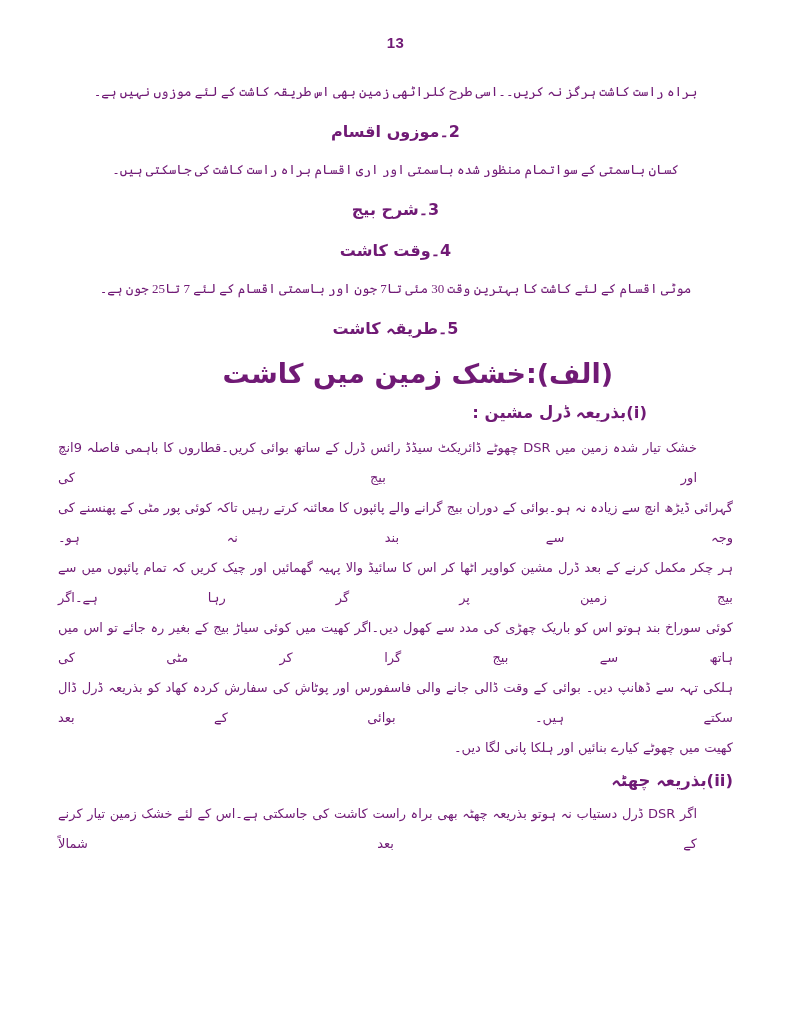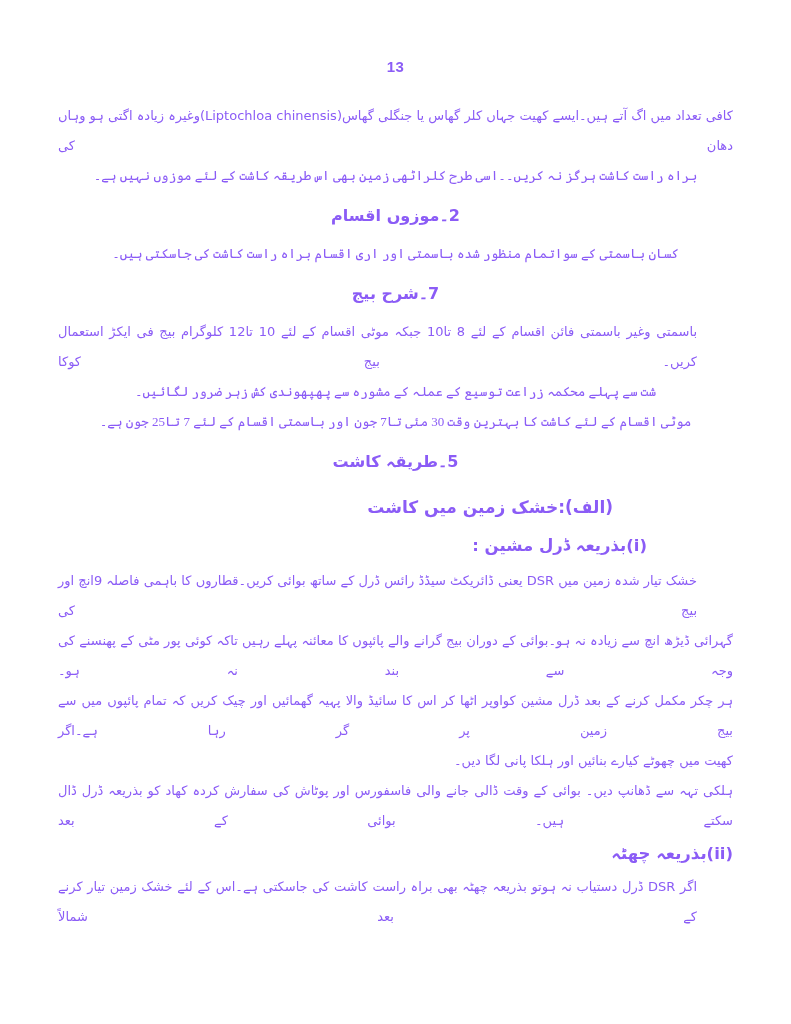--- a/index.html
+++ b/index.html
@@ -7,23 +7,23 @@
     padding: 0;
     background: #ffffff;
   }
   .page {
     position: relative;
     width: 791px;
     height: 1024px;
     margin: 0 auto;
     background: #ffffff;
     box-sizing: border-box;
-    padding: 58px 58px 0 58px;
+    padding: 34px 58px 0 58px;
     font-family: "DejaVu Sans", sans-serif;
-    color: #8b5cf6;
+    color: #701a75;
     overflow: hidden;
   }
   .page-number {
     text-align: center;
     font-weight: bold;
     font-size: 15px;
     font-family: "Liberation Sans", sans-serif;
     margin-bottom: 26px;
     letter-spacing: 0.5px;
   }
@@ -50,21 +50,21 @@
     font-family: Liberation Serif, serif;
   }
   .h-main {
     font-size: 16px;
     font-weight: bold;
     text-align: center;
     margin: 9px 0 7px 0;
     line-height: 32px;
   }
   .h-alif {
-    font-size: 17px;
+    font-size: 27px;
     font-weight: bold;
     width: fit-content;
     margin: 14px 120px 10px auto;
     line-height: 30px;
   }
   .h-roman {
     font-size: 16.5px;
     font-weight: bold;
     width: fit-content;
     line-height: 28px;
@@ -83,46 +83,43 @@
 </head>
 <body>
 
 <div class="page">
 
   <div class="page-number">13</div>
 
   <div class="content">
 
     <div class="para">
-      <div class="body-line">کافی تعداد میں اگ آتے ہیں۔ایسے کھیت جہاں کلر گھاس یا جنگلی گھاس(Liptochloa chinensis)وغیرہ زیادہ اگتی ہو وہاں دھان کی</div>
       <div class="body-line center-line">براہ راست کاشت ہرگز نہ کریں۔۔اسی طرح کلراٹھی زمین بھی اس طریقہ کاشت کے لئے موزوں نہیں ہے۔</div>
     </div>
 
     <div class="h-main">2۔موزوں اقسام</div>
     <div class="body-line center-line">کسان باسمتی کے سواتمام منظور شدہ باسمتی اور اری اقسام براہ راست کاشت کی جاسکتی ہیں۔</div>
 
-    <div class="h-main">7۔شرح بیج</div>
-    <div class="para">
-      <div class="body-line first-indent">باسمتی وغیر باسمتی فائن اقسام کے لئے 8 تا10 جبکہ موٹی اقسام کے لئے 10 تا12 کلوگرام بیج فی ایکڑ استعمال کریں۔ بیج کوکا</div>
-      <div class="body-line center-line">شت سے پہلے محکمہ زراعت توسیع کے عملہ کے مشورہ سے پھپھوندی کش زہر ضرور لگائیں۔</div>
-    </div>
+    <div class="h-main">3۔شرح بیج</div>
 
+    <div class="h-main">4۔وقت کاشت</div>
     <div class="body-line center-line">موٹی اقسام کے لئے کاشت کا بہترین وقت 30 مئی تا7 جون اور باسمتی اقسام کے لئے 7 تا25 جون ہے۔</div>
 
     <div class="h-main">5۔طریقہ کاشت</div>
 
     <div class="h-alif">(الف):خشک زمین میں کاشت</div>
 
     <div class="h-roman h-roman-i">(i)بذریعہ ڈرل مشین :</div>
     <div class="para">
-      <div class="body-line first-indent">خشک تیار شدہ زمین میں DSR یعنی ڈائریکٹ سیڈڈ رائس ڈرل کے ساتھ بوائی کریں۔قطاروں کا باہمی فاصلہ 9انچ اور بیج کی</div>
-      <div class="body-line">گہرائی ڈیڑھ انچ سے زیادہ نہ ہو۔بوائی کے دوران بیج گرانے والے پائپوں کا معائنہ پہلے رہیں تاکہ کوئی پور مٹی کے پھنسنے کی وجہ سے بند نہ ہو۔</div>
+      <div class="body-line first-indent">خشک تیار شدہ زمین میں DSR چھوٹے ڈائریکٹ سیڈڈ رائس ڈرل کے ساتھ بوائی کریں۔قطاروں کا باہمی فاصلہ 9انچ اور بیج کی</div>
+      <div class="body-line">گہرائی ڈیڑھ انچ سے زیادہ نہ ہو۔بوائی کے دوران بیج گرانے والے پائپوں کا معائنہ کرتے رہیں تاکہ کوئی پور مٹی کے پھنسنے کی وجہ سے بند نہ ہو۔</div>
       <div class="body-line">ہر چکر مکمل کرنے کے بعد ڈرل مشین کواوپر اٹھا کر اس کا سائیڈ والا پہیہ گھمائیں اور چیک کریں کہ تمام پائپوں میں سے بیج زمین پر گر رہا ہے۔اگر</div>
+      <div class="body-line">کوئی سوراخ بند ہوتو اس کو باریک چھڑی کی مدد سے کھول دیں۔اگر کھیت میں کوئی سیاڑ بیج کے بغیر رہ جائے تو اس میں ہاتھ سے بیج گرا کر مٹی کی</div>
+      <div class="body-line">ہلکی تہہ سے ڈھانپ دیں۔ بوائی کے وقت ڈالی جانے والی فاسفورس اور پوٹاش کی سفارش کردہ کھاد کو بذریعہ ڈرل ڈال سکتے ہیں۔ بوائی کے بعد</div>
       <div class="body-line last-line">کھیت میں چھوٹے کیارے بنائیں اور ہلکا پانی لگا دیں۔</div>
-      <div class="body-line">ہلکی تہہ سے ڈھانپ دیں۔ بوائی کے وقت ڈالی جانے والی فاسفورس اور پوٹاش کی سفارش کردہ کھاد کو بذریعہ ڈرل ڈال سکتے ہیں۔ بوائی کے بعد</div>
     </div>
 
     <div class="h-roman h-roman-ii">(ii)بذریعہ چھٹہ</div>
     <div class="para">
       <div class="body-line first-indent">اگر DSR ڈرل دستیاب نہ ہوتو بذریعہ چھٹہ بھی براہ راست کاشت کی جاسکتی ہے۔اس کے لئے خشک زمین تیار کرنے کے بعد شمالاً</div>
 
     </div>
 
   </div>
 </div>

